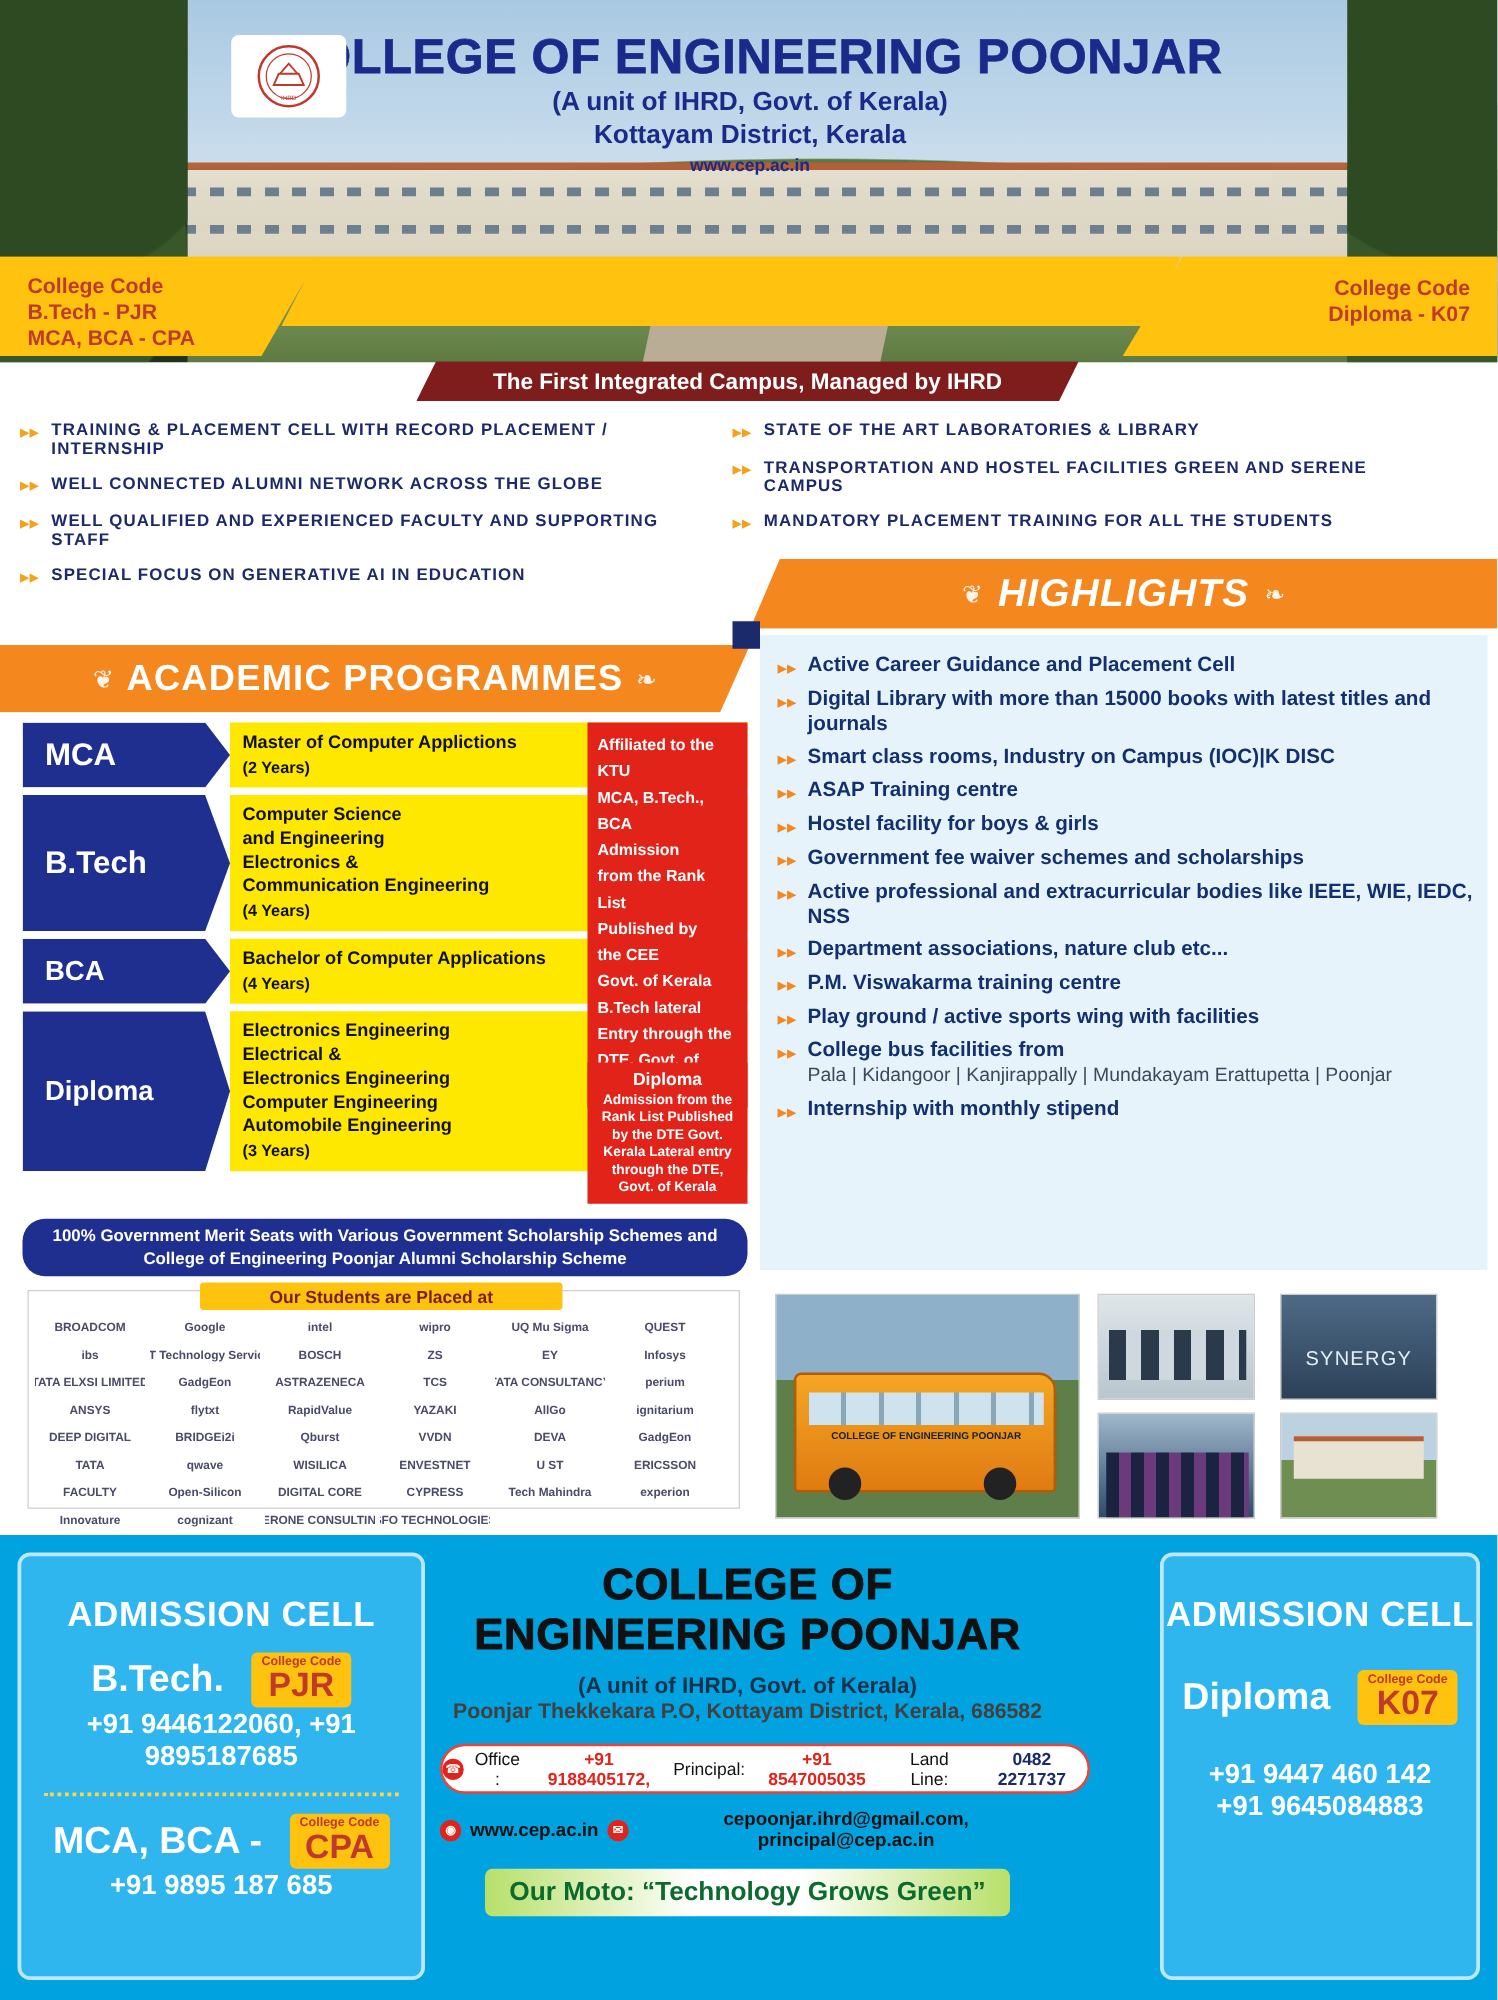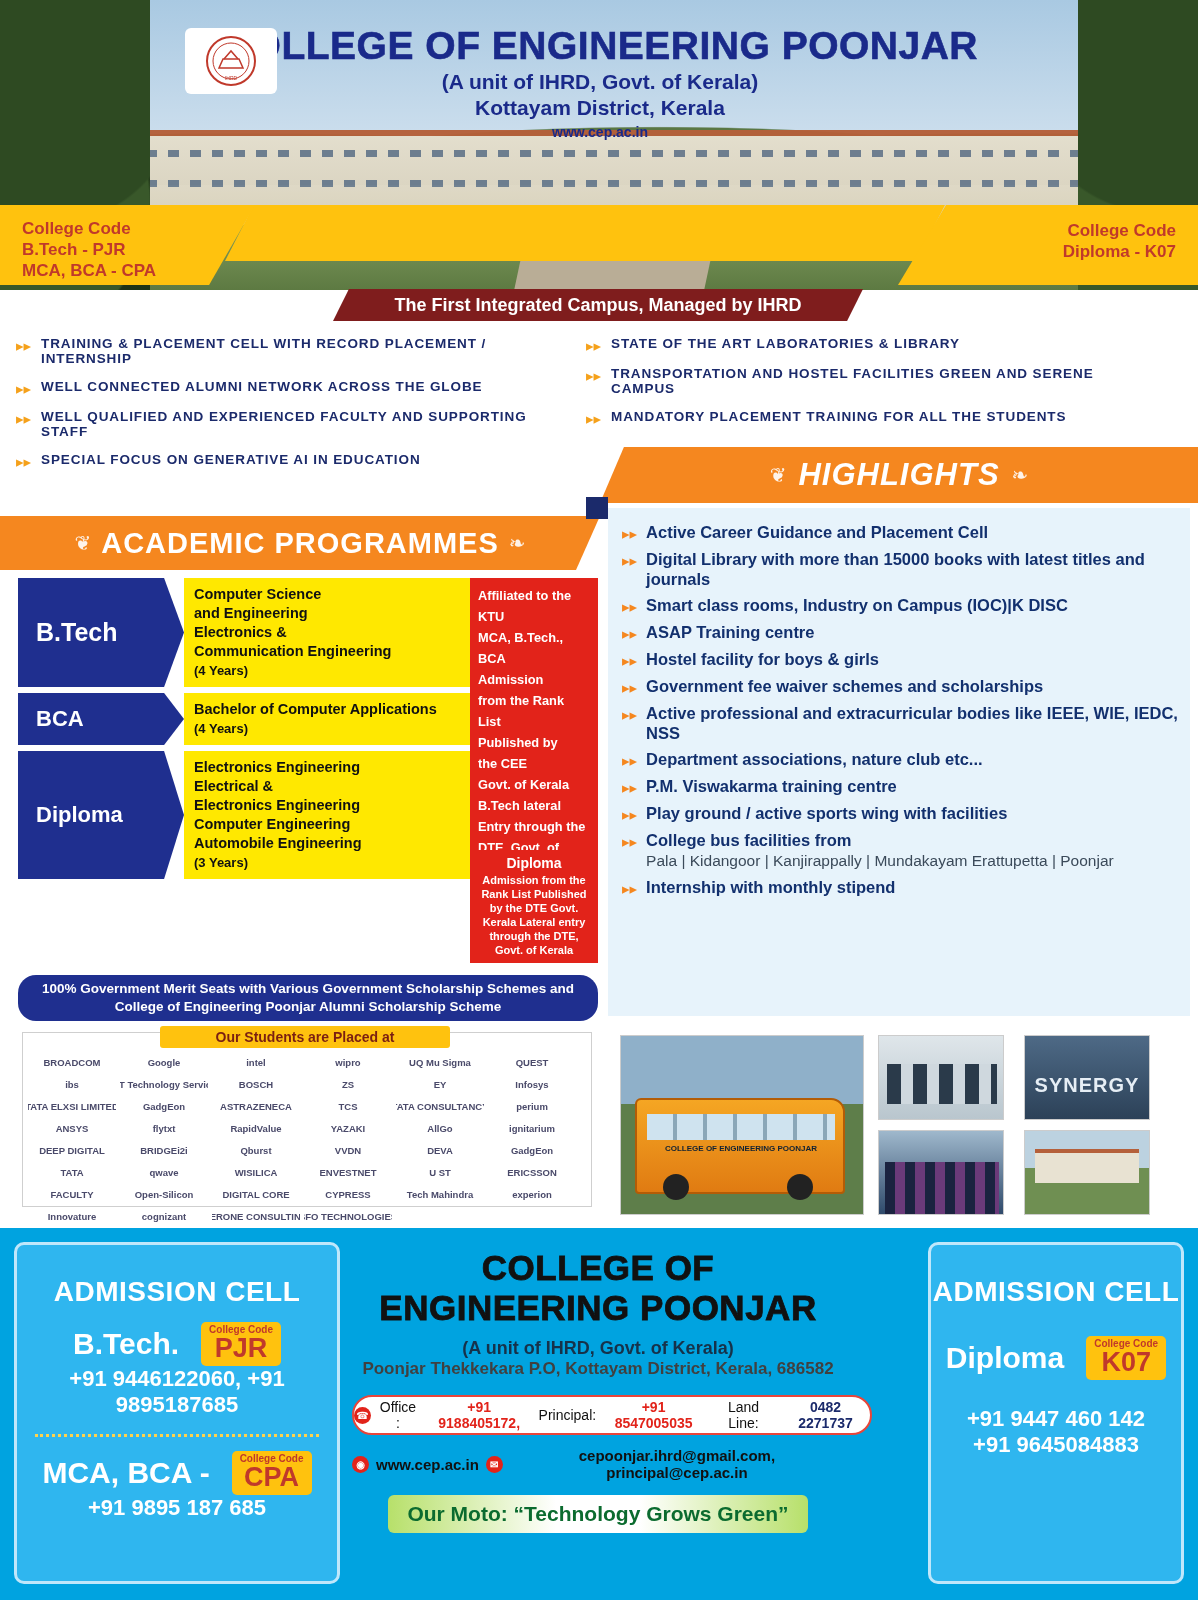--- a/index.html
+++ b/index.html
@@ -231,21 +231,21 @@
   .bus-wheel { position:absolute; bottom:-8px; width:26px; height:26px; background:#222; border-radius:50%; }
 
   .photo-s {
     position:absolute; width:126px; height:85px; border:1px solid #ccc; overflow:hidden;
   }
   .ph-lab { left:878px; top:1035px; background: linear-gradient(#dfe6ea, #b9c6ce); }
   .ph-lab:after{content:""; position:absolute; left:8px; top:28px; width:110px; height:40px;
     background: repeating-linear-gradient(90deg,#2a3a4a 0 14px, #cfd8de 14px 26px);}
   .ph-syn { left:1024px; top:1035px; background: linear-gradient(#4e6a86, #2c4158); }
   .ph-syn .cap { position:absolute; left:0; bottom:22px; width:100%; text-align:center;
-    color:#e6eef5; font-size:20px; font-weight:bold; letter-spacing:1px;}
+    color:#e6eef5; font-size:16px; font-weight:normal; letter-spacing:1px;}
   .ph-grad { left:878px; top:1130px; background: linear-gradient(#9fb8cc, #2f4a6b); }
   .ph-grad:after{content:""; position:absolute; left:6px; bottom:0; width:114px; height:52px;
     background: repeating-linear-gradient(90deg,#1b2340 0 10px, #6b3a7a 10px 20px);}
   .ph-camp { left:1024px; top:1130px; background: linear-gradient(#bcd2e0 0 45%, #6f8f52 45% 100%); }
   .ph-camp:after{content:""; position:absolute; left:10px; top:18px; width:104px; height:30px;
     background:#e8e2d2; border-top:4px solid #b5603a;}
 
   
   .footer {
     position:absolute; left:0; top:1228px; width:1198px; height:372px;
@@ -441,20 +441,27 @@
       <div class="hl-sub">Pala  |  Kidangoor   |  Kanjirappally   |   Mundakayam   Erattupetta   |   Poonjar</div>
     </span>
   </div>
   <div class="hl-item">
     <span class="hl-arrow">▸▸</span>
     <span class="hl-text">Internship with monthly stipend</span>
   </div>
 </div>
 
 <div class="acad-panel">
+  <div class="prog-row">
+    <div class="prog-chip">MCA</div>
+    <div class="prog-desc">
+      <div>Master of Computer Applictions</div>
+      <div class="yrs">(2 Years)</div>
+    </div>
+  </div>
   <div class="prog-row" style="min-height:108px">
     <div class="prog-chip">B.Tech</div>
     <div class="prog-desc">
       <div style="white-space:pre-line">Computer Science
 and Engineering
 Electronics &amp;
 Communication Engineering</div>
       <div class="yrs">(4 Years)</div>
     </div>
   </div>

